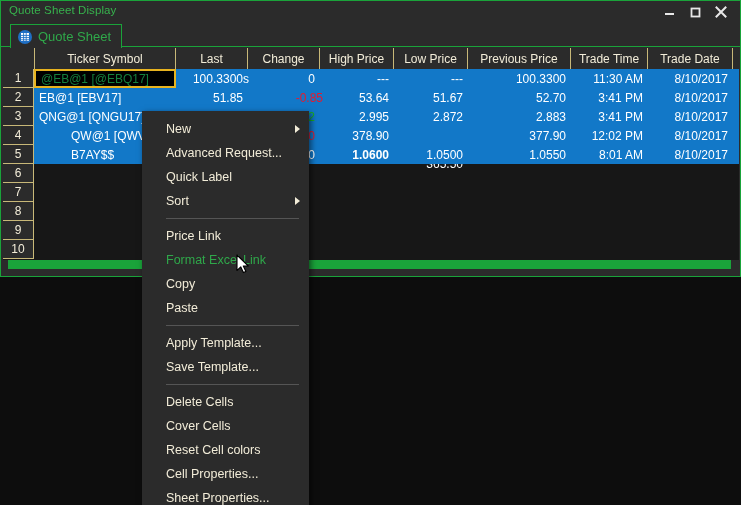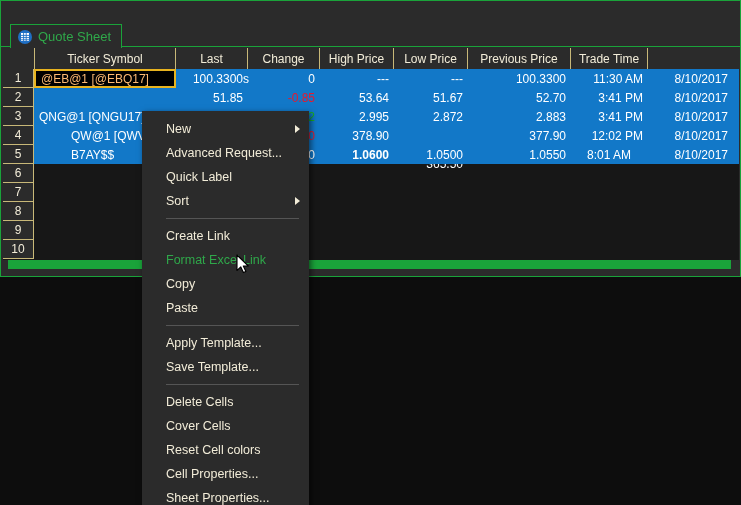--- a/index.html
+++ b/index.html
@@ -178,21 +178,21 @@
     white-space: nowrap;
     overflow: hidden;
   }
   .cell.num { justify-content: flex-end; }
   .cell.txt { justify-content: flex-start; }
   .cell.neg { color: #e8192c; }
   .cell.pos { color: #17b020; }
   .cell.active {
     background: #000000;
     border: 2px solid #e8b31f;
-    color: #fdba74;
+    color: #15803d;
   }
   .stripe-a { background: #141414; }
   .stripe-b { background: #232323; }
 
   
   .greenbar {
     position: absolute;
     left: 7px; top: 259px;
     width: 723px;
     height: 9px;
@@ -246,20 +246,40 @@
     pointer-events: none;
   }
 </style>
 </head>
 <body>
 
 <div id="app">
 
   <div class="window">
 
+    <div class="titlebar">
+      <div class="title-text">Quote Sheet Display</div>
+      <div class="win-btns">
+        <div class="win-btn">
+          <svg width="13" height="13" viewBox="0 0 13 13">
+              <rect x="2" y="7" width="9" height="2" fill="#e8e8e8"></rect>
+            </svg>
+        </div>
+        <div class="win-btn">
+          <svg width="13" height="13" viewBox="0 0 13 13">
+              <rect x="2.5" y="2.5" width="8" height="8" fill="none" stroke="#e8e8e8" stroke-width="1.8"></rect>
+            </svg>
+        </div>
+        <div class="win-btn">
+          <svg width="14" height="14" viewBox="0 0 14 14">
+              <path d="M2.5 2.5 L11.5 11.5 M11.5 2.5 L2.5 11.5" stroke="#e8e8e8" stroke-width="2" stroke-linecap="square"></path>
+            </svg>
+        </div>
+      </div>
+    </div>
 
     <div class="tabstrip">
       <div class="tab">
         <span class="tab-icon">
           <svg width="10" height="10" viewBox="0 0 10 10">
             <rect x="1" y="1" width="8" height="8" fill="#ffffff"></rect>
             <path d="M1 3.4 H9 M1 5.6 H9 M1 7.8 H9 M3.6 1 V9 M6.2 1 V9" stroke="#1f6fc4" stroke-width="0.9"></path>
           </svg>
         </span>
         <span class="tab-label">Quote Sheet</span>
@@ -268,40 +288,42 @@
 
     <div class="grid">
       <div class="col-header">
           <div class="ch-cell first" style="left: 31px; width: 142px;">Ticker Symbol</div>
           <div class="ch-cell" style="left: 173px; width: 72px;">Last</div>
           <div class="ch-cell" style="left: 245px; width: 72px;">Change</div>
           <div class="ch-cell" style="left: 317px; width: 74px;">High Price</div>
           <div class="ch-cell" style="left: 391px; width: 74px;">Low Price</div>
           <div class="ch-cell" style="left: 465px; width: 103px;">Previous Price</div>
           <div class="ch-cell" style="left: 568px; width: 77px;">Trade Time</div>
+          <div class="ch-cell" style="left: 645px; width: 85px;">Trade Date</div>
         </div>
       <div class="rows">
           <div class="row selected" style="top: 0px;">
             <div class="rownum">1</div>
             <div class="datacells">
               <div class="cell txt active" style="left: 0px; width: 142px;">@EB@1 [@EBQ17]</div>
               <div class="cell num" style="left: 148px; width: 72px;">100.3300s</div>
               <div class="cell num" style="left: 214px; width: 72px;">0</div>
               <div class="cell num" style="left: 286px; width: 74px;">---</div>
               <div class="cell num" style="left: 360px; width: 74px;">---</div>
               <div class="cell num" style="left: 434px; width: 103px;">100.3300</div>
               <div class="cell num" style="left: 537px; width: 77px;">11:30 AM</div>
               <div class="cell num" style="left: 614px; width: 85px;">8/10/2017</div>
             </div>
           </div>
           <div class="row selected" style="top: 19px;">
             <div class="rownum">2</div>
             <div class="datacells">
+              <div class="cell txt" style="left: 0px; width: 142px;">EB@1 [EBV17]</div>
               <div class="cell num" style="left: 142px; width: 72px;">51.85</div>
-              <div class="cell num neg" style="left: 214px; width: 72px;">-0.85</div>
+              <div class="cell num neg" style="left: 222px; width: 72px;">-0.85</div>
               <div class="cell num" style="left: 286px; width: 74px;">53.64</div>
               <div class="cell num" style="left: 360px; width: 74px;">51.67</div>
               <div class="cell num" style="left: 434px; width: 103px;">52.70</div>
               <div class="cell num" style="left: 537px; width: 77px;">3:41 PM</div>
               <div class="cell num" style="left: 614px; width: 85px;">8/10/2017</div>
             </div>
           </div>
           <div class="row selected" style="top: 38px;">
             <div class="rownum">3</div>
             <div class="datacells">
@@ -330,21 +352,21 @@
           </div>
           <div class="row selected" style="top: 76px;">
             <div class="rownum">5</div>
             <div class="datacells">
               <div class="cell txt" style="left: 0px; width: 142px; margin-left: 32px;">B7AY$$</div>
               <div class="cell num" style="left: 142px; width: 72px;">1.0550</div>
               <div class="cell num" style="left: 214px; width: 72px;">0</div>
               <div class="cell num" style="left: 286px; width: 74px; font-weight: bold;">1.0600</div>
               <div class="cell num" style="left: 360px; width: 74px;">1.0500</div>
               <div class="cell num" style="left: 434px; width: 103px;">1.0550</div>
-              <div class="cell num" style="left: 525px; width: 77px;">8:01 AM</div>
+              <div class="cell num" style="left: 537px; width: 77px;">8:01 AM</div>
               <div class="cell num" style="left: 614px; width: 85px;">8/10/2017</div>
             </div>
           </div>
           <div class="row empty" style="top: 95px;">
             <div class="rownum">6</div>
             <div class="datacells stripe-a">
               <div class="cell txt" style="left: 0px; width: 142px;"></div>
               <div class="cell num" style="left: 142px; width: 72px;"></div>
               <div class="cell num" style="left: 214px; width: 72px;"></div>
               <div class="cell num" style="left: 286px; width: 74px;"></div>
@@ -421,21 +443,21 @@
         </div>
         <div class="mi">
           <span>Quick Label</span>
         </div>
         <div class="mi">
           <span>Sort</span>
           <span class="arrow"></span>
         </div>
         <div class="msep"></div>
         <div class="mi">
-          <span>Create Link</span>
+          <span>Price Link</span>
         </div>
         <div class="mi hl">
           <span>Format Excel Link</span>
         </div>
         <div class="mi">
           <span>Copy</span>
         </div>
         <div class="mi">
           <span>Paste</span>
         </div>

